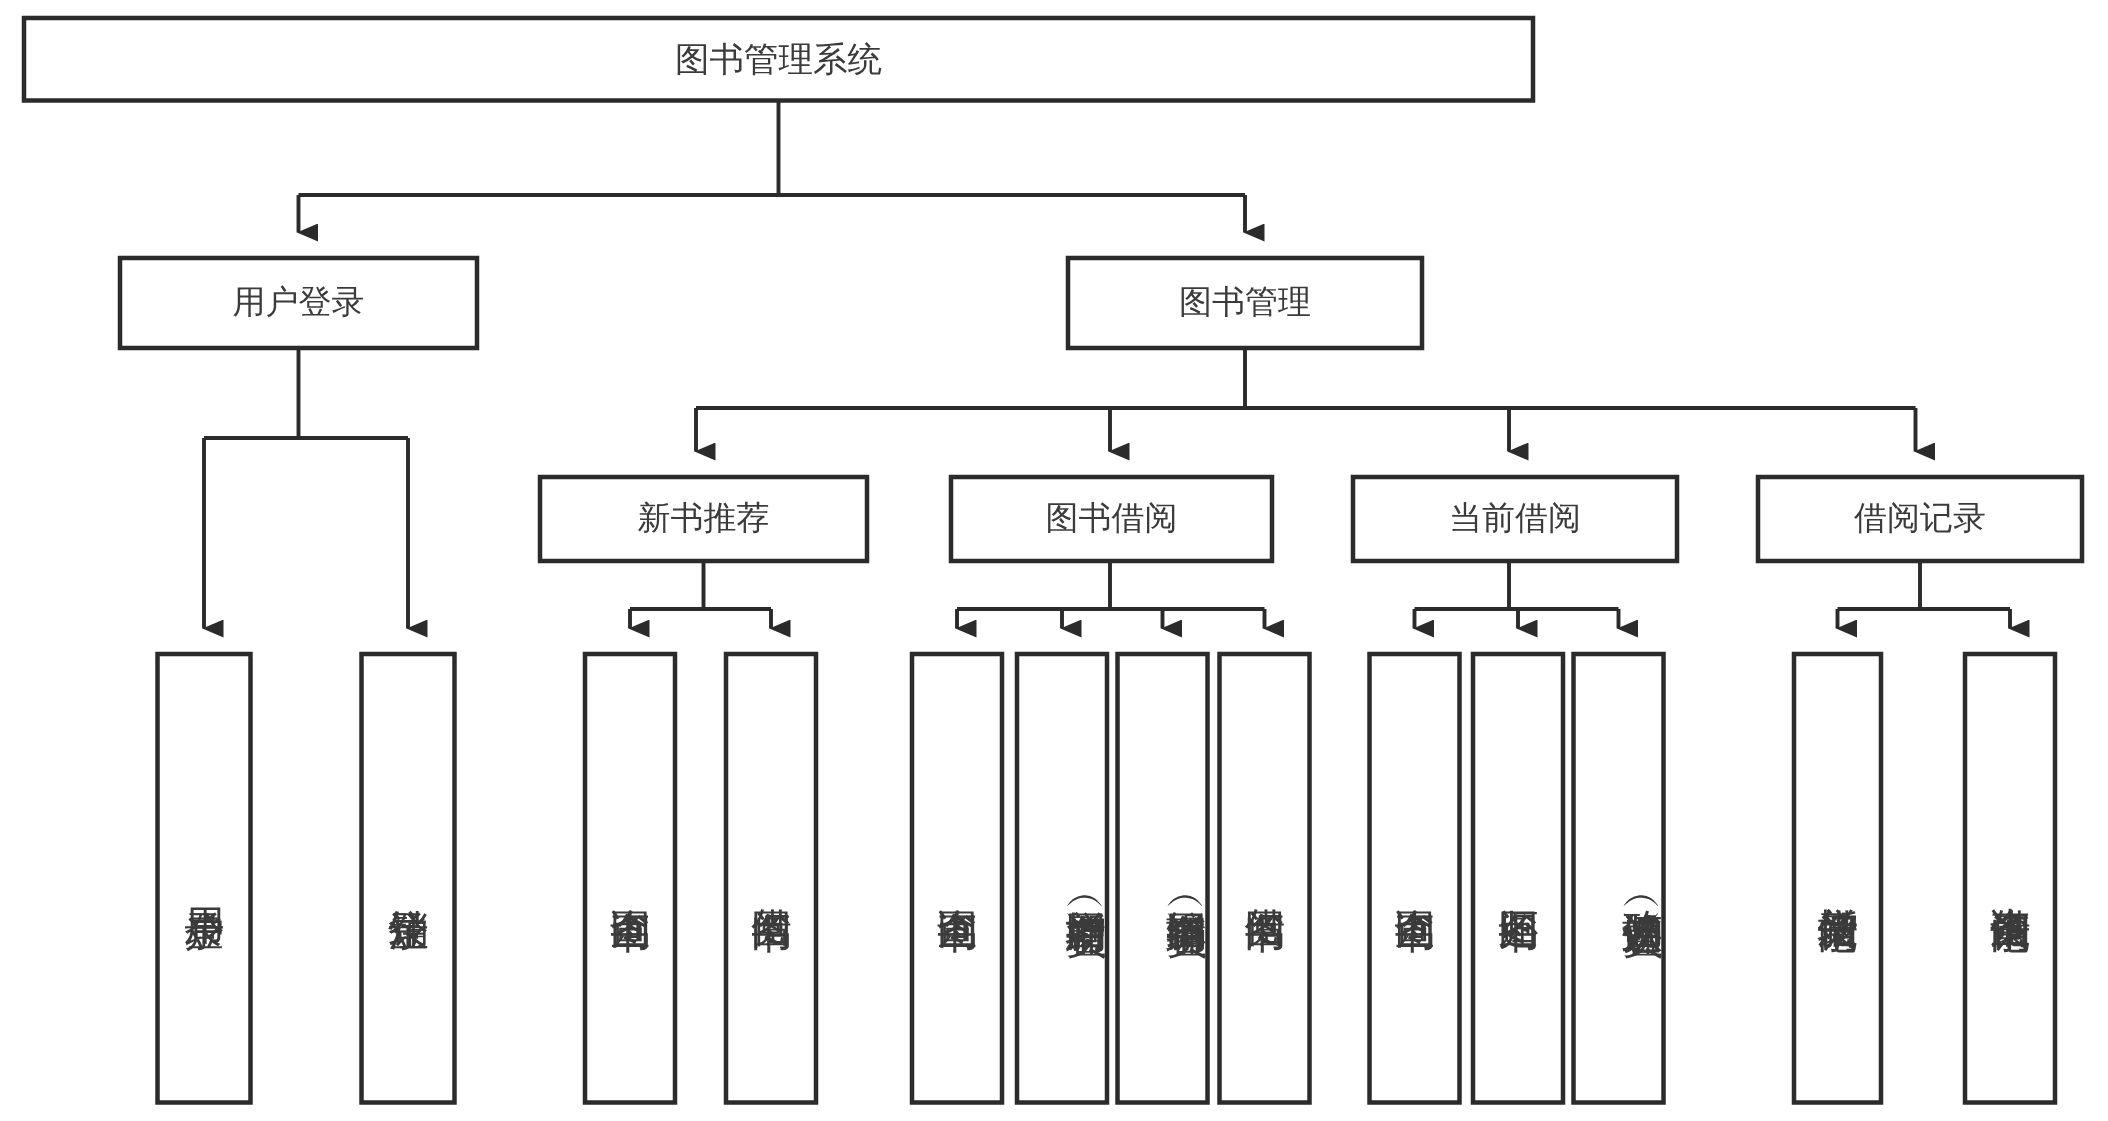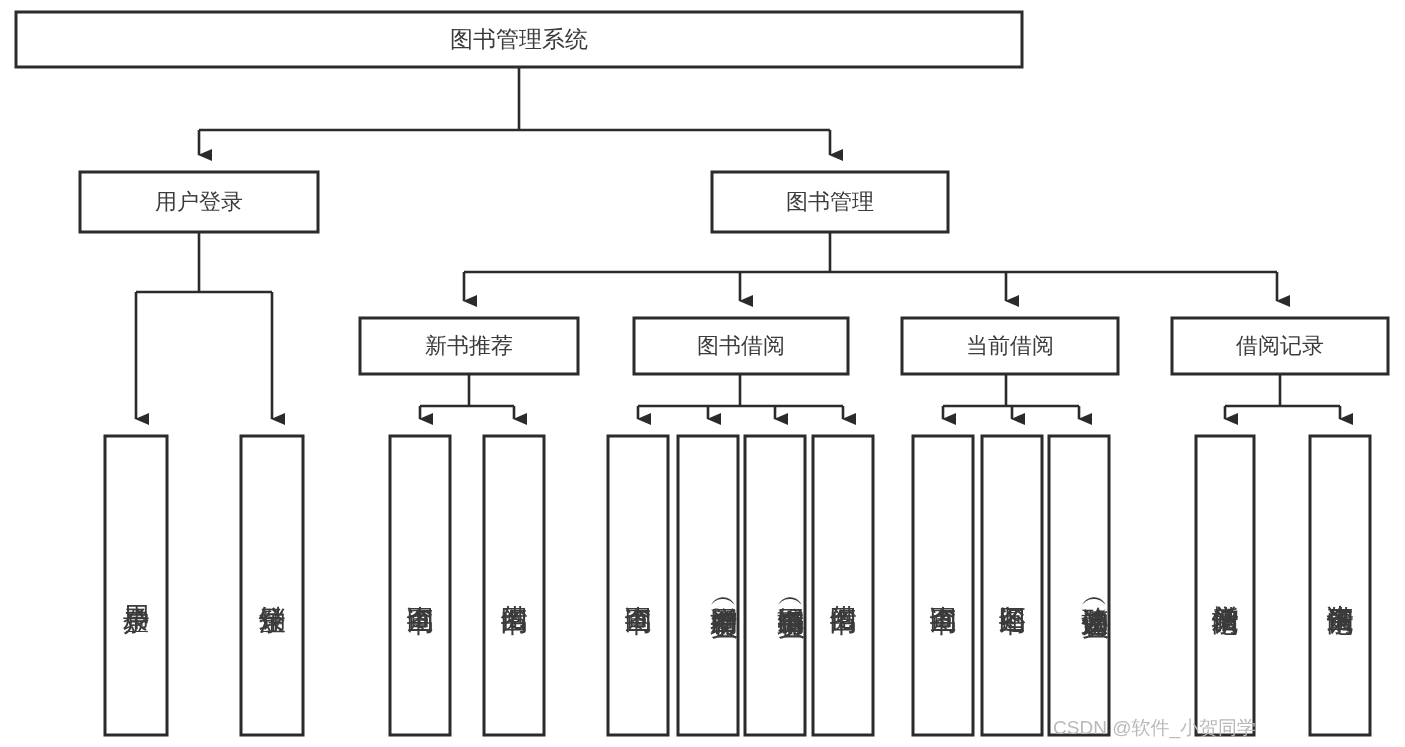--- a/index.html
+++ b/index.html
@@ -1,21 +1,21 @@
 <!DOCTYPE html>
 <html><head>
 <meta charset="utf-8">
 <style>
   html,body{margin:0;padding:0;background:#ffffff;}
   body{
     width:1405px;height:747px;
     font-family:"Liberation Sans","DejaVu Sans",sans-serif;
     overflow:hidden;
   }
-  #diagram-root{position:relative;width:1266px;height:747px;background:#fff;}
+  #diagram-root{position:relative;width:1266px;height:747px;background:#fff;padding-left:20px;}
   svg#tree-svg{position:absolute;left:0;top:0;width:1405px;height:747px;}
 
   .node-box{fill:#ffffff;stroke:#2b2b2b;stroke-width:3;}
   .conn{stroke:#2b2b2b;stroke-width:2.6;fill:none;}
   .arrow-head{fill:#2b2b2b;stroke:none;}
 
   .node-label{
     fill:#3b3b3b;
     font-family:"Liberation Sans","DejaVu Sans",sans-serif;
     text-anchor:middle;
@@ -163,14 +163,13 @@
   <div class="leaf-text" style="left:608px;top:436px;width:60px;height:299px;">查询图书</div>
   <div class="leaf-text" style="left:678px;top:436px;width:60px;height:299px;align-items:flex-start;padding-top:8px;box-sizing:border-box;">新增图书（管理员）</div>
   <div class="leaf-text" style="left:745px;top:436px;width:60px;height:299px;align-items:flex-start;padding-top:8px;box-sizing:border-box;">编辑图书（管理员）</div>
   <div class="leaf-text" style="left:813px;top:436px;width:60px;height:299px;">借阅图书</div>
   <div class="leaf-text" style="left:913px;top:436px;width:60px;height:299px;">查询图书</div>
   <div class="leaf-text" style="left:982px;top:436px;width:60px;height:299px;">归还图书</div>
   <div class="leaf-text" style="left:1049px;top:436px;width:60px;height:299px;align-items:flex-start;padding-top:8px;box-sizing:border-box;">确认归还（管理员）</div>
   <div class="leaf-text" style="left:1196px;top:436px;width:58px;height:299px;">新增借阅记录</div>
   <div class="leaf-text" style="left:1310px;top:436px;width:60px;height:299px;">查询借阅记录</div>
 
-  <div class="watermark">CSDN @软件_小贺同学</div>
 </div>
 
 </body></html>

